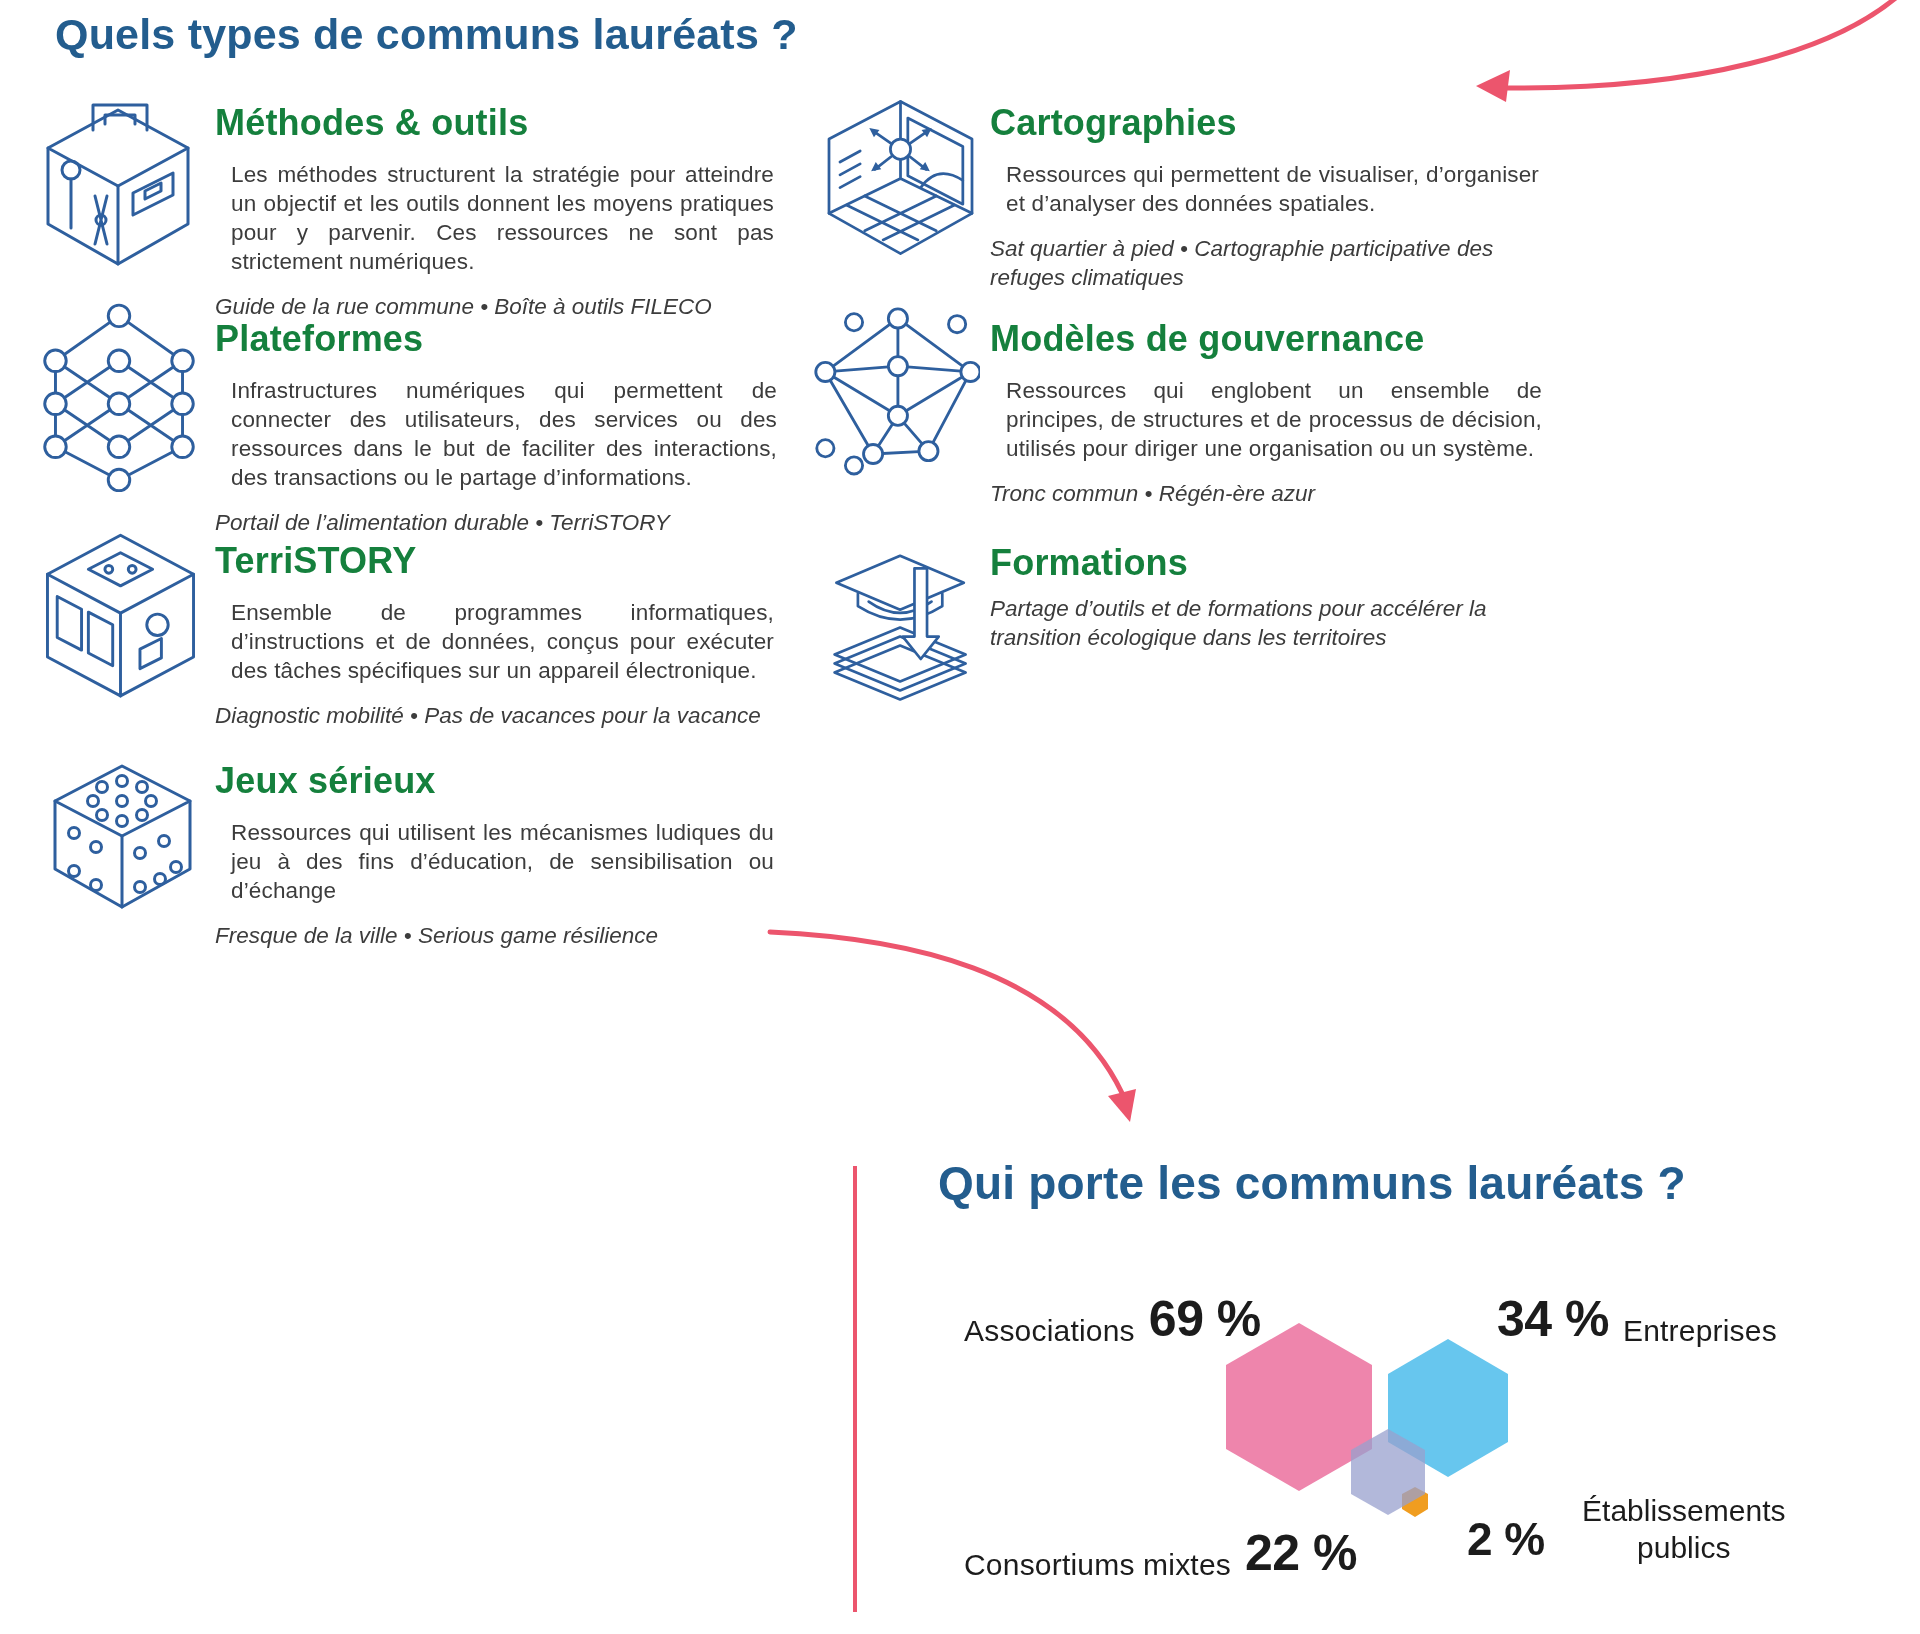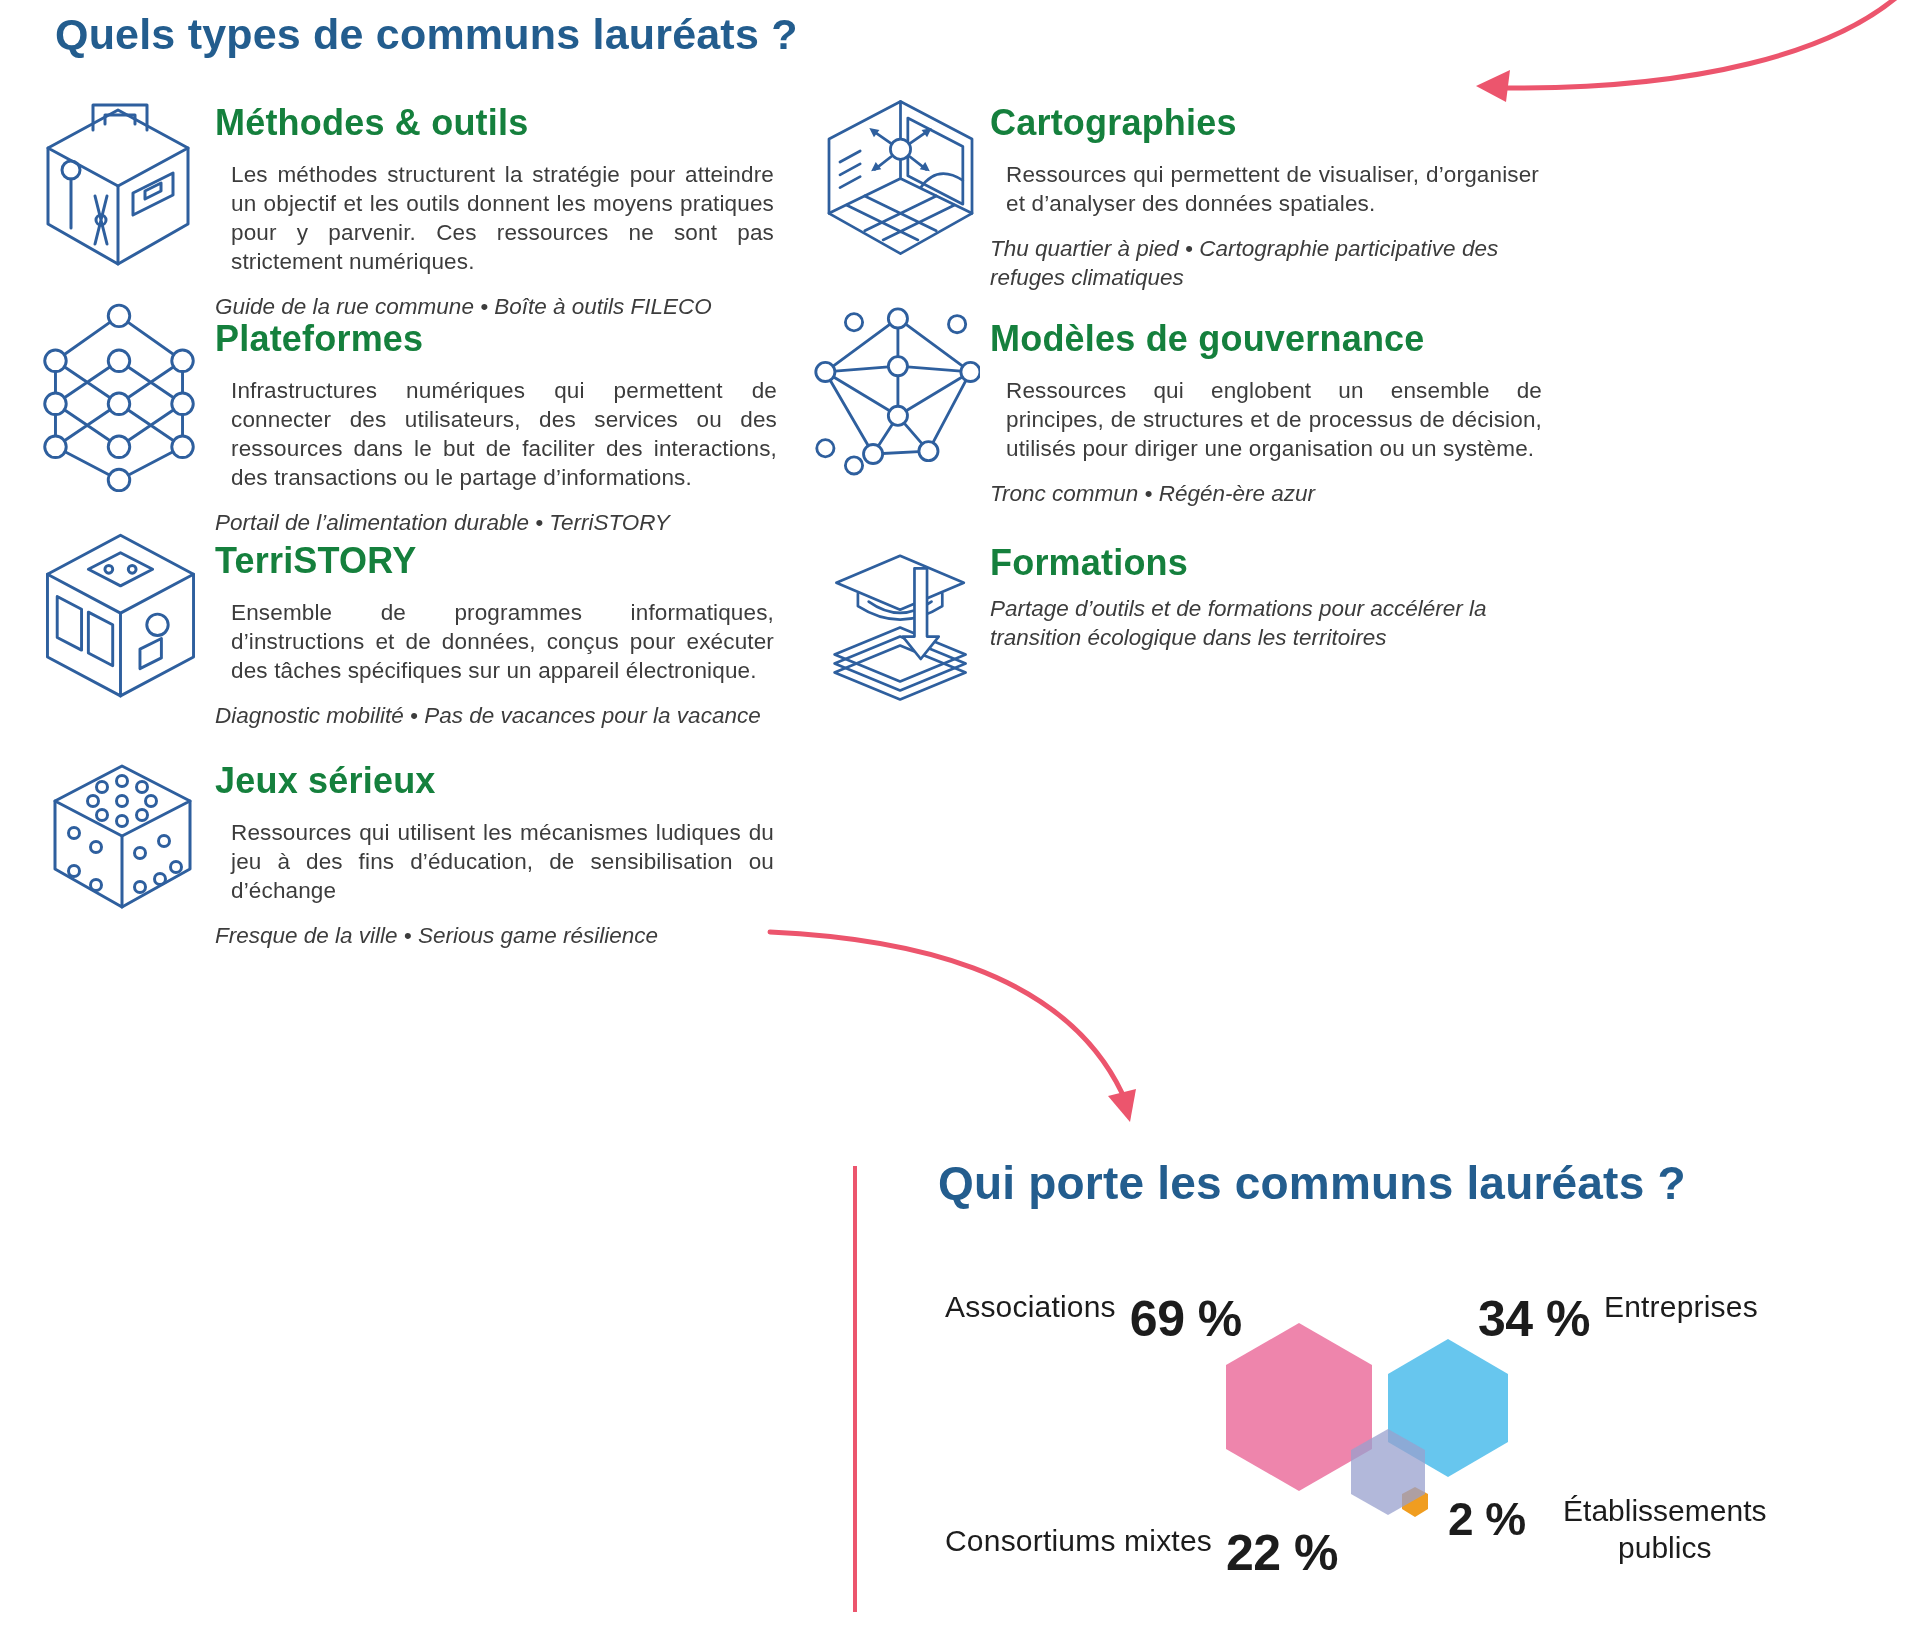--- a/index.html
+++ b/index.html
@@ -23,21 +23,21 @@
   .cat-title { margin:0 0 10px 0; font-size:36px; font-weight:700; color:#15803d; letter-spacing:.2px; }
   .cat-desc  { margin:16px; font-size:22.5px; line-height:29px; color:#3C3C3C; text-align:justify; letter-spacing:.15px; }
   .cat-ex    { margin:10px 0 0 0; font-size:22.5px; line-height:29px; color:#3C3C3C; font-style:italic; }
 
   .arrow-svg { position:absolute; overflow:visible; }
   .arrow-path { stroke:#EC556D; stroke-width:5; fill:none; stroke-linecap:round; }
   .arrow-head { fill:#EC556D; stroke:none; }
 
   #divider { position:absolute; left:853px; top:1166px; width:4px; height:446px; background:#EC556D; }
 
-  .stat { position:absolute; display:flex; align-items:flex-start; gap:14px; color:#1C1C1C; }
+  .stat { position:absolute; display:flex; align-items:flex-end; gap:14px; color:#1C1C1C;margin-left:19px; }
   .stat .name { font-size:30px; letter-spacing:.2px; }
   .stat .big  { font-size:50px; font-weight:600; letter-spacing:-.5px; white-space:nowrap; }
   .stat .name-wrap { font-size:30px; line-height:37px; width:250px; text-align:center; }
 
   #hex-chart { position:absolute; left:1000px; top:1300px; }
 </style>
 </head>
 <body>
 
 <div id="canvas">
@@ -82,21 +82,21 @@
       <circle class="istf" cx="90" cy="58" r="11"></circle>
       <polygon class="ifil" points="56,35 67,37 61,45"></polygon>
       <polygon class="ifil" points="124,35 113,37 119,45"></polygon>
       <polygon class="ifil" points="58,82 69,80 63,72"></polygon>
       <polygon class="ifil" points="122,82 111,80 117,72"></polygon>
     </svg>
   </div>
   <div class="cat-text" style="left:990px;top:102px;width:565px">
     <h2 class="cat-title">Cartographies</h2>
     <p class="cat-desc">Ressources qui permettent de visualiser, d’organiser et d’analyser des données spatiales.</p>
-    <p class="cat-ex">Thu quartier à pied • Cartographie participative des refuges climatiques</p>
+    <p class="cat-ex">Sat quartier à pied • Cartographie participative des refuges climatiques</p>
   </div>
 
   <div class="cat-icon" style="left:33px;top:300px">
     <svg width="172" height="192" viewBox="0 0 176 196">
       <path class="ist" d="M88,16 L23,62 M88,16 L153,62
         M23,62 L88,106 M153,62 L88,106 M88,62 L23,106 M88,62 L153,106
         M23,62 L23,106 M153,62 L153,106
         M23,106 L88,150 M153,106 L88,150 M88,106 L23,150 M88,106 L153,150
         M23,106 L23,150 M153,106 L153,150
         M23,150 L88,184 M153,150 L88,184"></path>

